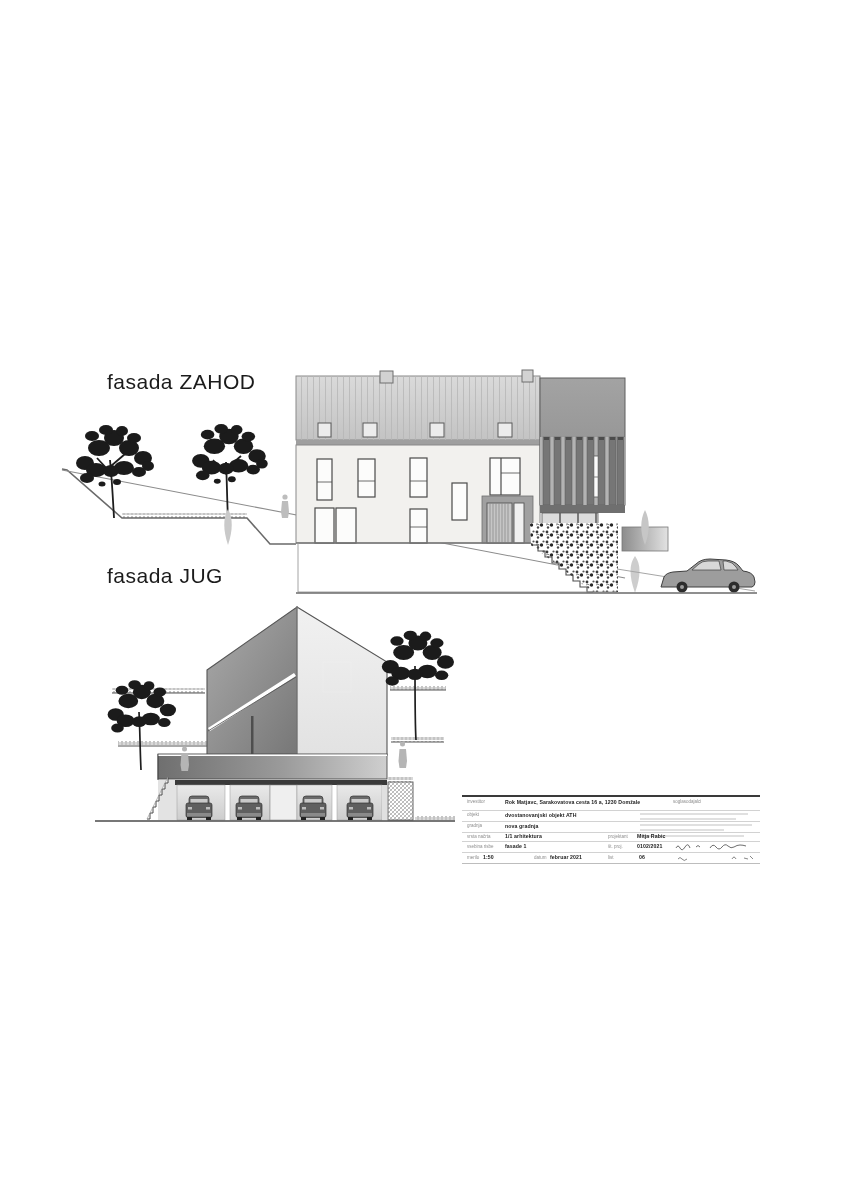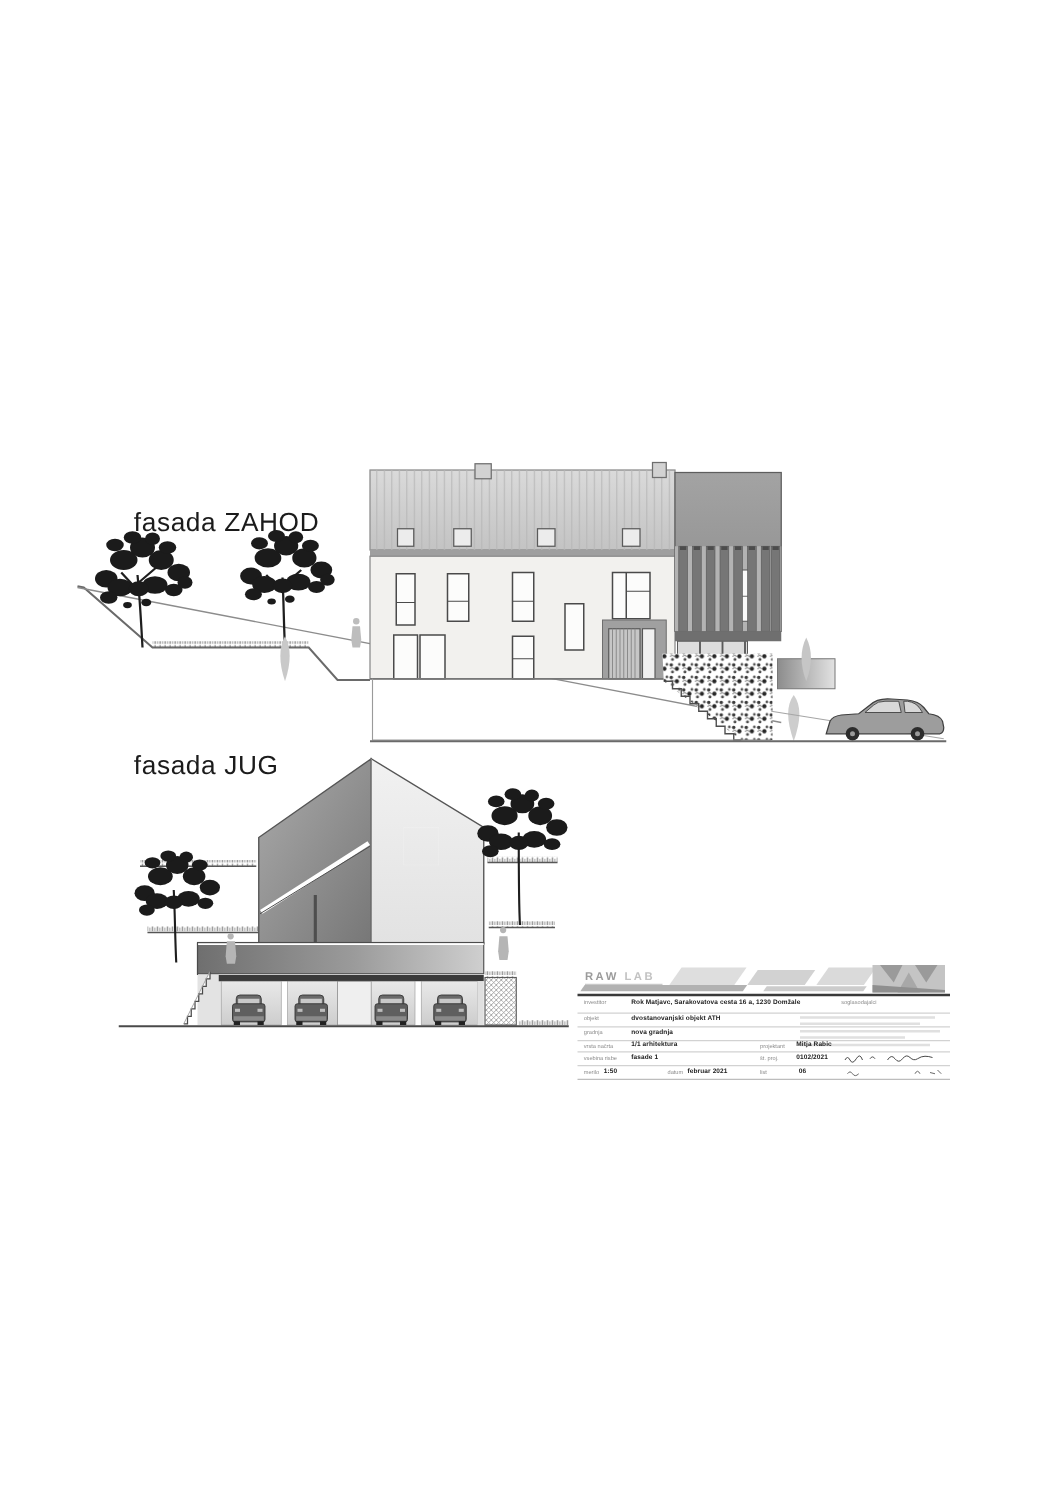--- a/index.html
+++ b/index.html
@@ -1,18 +1,18 @@
 <!DOCTYPE html>
 <html><head>
 <meta charset="utf-8">
 <style>
   html,body{margin:0;padding:0;background:#ffffff;}
   body{width:848px;height:1200px;position:relative;font-family:"Liberation Sans",sans-serif;overflow:hidden;}
   .sheet{position:absolute;left:0;top:0;width:848px;height:1200px;background:#ffffff;}
-  .facade-label{position:absolute;font-size:21px;color:#1b1b1b;letter-spacing:0.5px;font-weight:400;margin-top:37px;}
+  .facade-label{position:absolute;font-size:21px;color:#1b1b1b;letter-spacing:0.5px;font-weight:400;}
   .label-west{left:107px;top:370px;}
   .label-south{left:107px;top:564px;}
   svg{position:absolute;overflow:visible;}
   .svg-west{left:55px;top:360px;}
   .svg-south{left:85px;top:600px;}
 
   
   .titleblock{position:absolute;left:462px;top:772px;width:298px;height:93px;}
   .tb-abs{position:absolute;}
   .tb-label{position:absolute;font-size:4.5px;color:#8d8d8d;line-height:1;white-space:nowrap;}
@@ -342,36 +342,20 @@
       <rect x="303" y="182" width="25" height="38" fill="url(#xhatch)"></rect>
       <rect x="303" y="177" width="25" height="5" fill="url(#grassS)"></rect>
     </g>
     <rect x="330" y="216" width="40" height="5" fill="url(#grassS)"></rect>
 
     <line x1="10" y1="221" x2="370" y2="221" stroke="#4a4a4a" stroke-width="1.6"></line>
   </svg>
 
   <div class="titleblock">
 
-    <div class="tb-abs" style="left:0;top:0;width:298px;height:23px;">
-      <span class="logo-main"><span>RAW</span>&nbsp;<span style="color:#c2c2c2">LAB</span></span>
-      <div class="logo-sub"></div>
-      <div class="deco" style="left:78px;top:2px;width:52px;height:15px;background:#dedede;"></div>
-      <div class="deco" style="left:140px;top:4px;width:46px;height:12px;background:#d2d2d2;"></div>
-      <div class="deco" style="left:196px;top:2px;width:38px;height:14px;background:#dadada;"></div>
-      <div class="deco" style="left:4px;top:16px;width:130px;height:5px;background:#b2b2b2;"></div>
-      <div class="deco" style="left:150px;top:17px;width:80px;height:4px;background:#cccccc;"></div>
-      <svg style="left:236px;top:0;position:absolute;" width="58" height="22" viewBox="0 0 58 22">
-        <rect x="0" y="0" width="58" height="22" fill="#c4c4c4"></rect>
-        <polygon points="6,0 24,0 17,14" fill="#9a9a9a"></polygon>
-        <polygon points="34,0 52,0 43,14" fill="#9a9a9a"></polygon>
-        <polygon points="20,22 29,6 38,22" fill="#a8a8a8"></polygon>
-        <polygon points="0,16 58,20 58,22 0,22" fill="#8f8f8f"></polygon>
-      </svg>
-    </div>
 
     <div class="hline-dark" style="top:23px;"></div>
 
     <span class="tb-label" style="left:5px;top:28px;">investitor</span>
     <span class="tb-value" style="left:43px;top:27.5px;">Rok Matjavc, Sarakovatova cesta 16 a, 1230 Domžale</span>
     <span class="tb-label" style="left:211px;top:28px;">soglasodajalci</span>
 
     <div class="hline" style="top:37.5px;"></div>
     <span class="tb-label" style="left:5px;top:41px;">objekt</span>
     <span class="tb-value" style="left:43px;top:40.5px;">dvostanovanjski objekt ATH</span>

